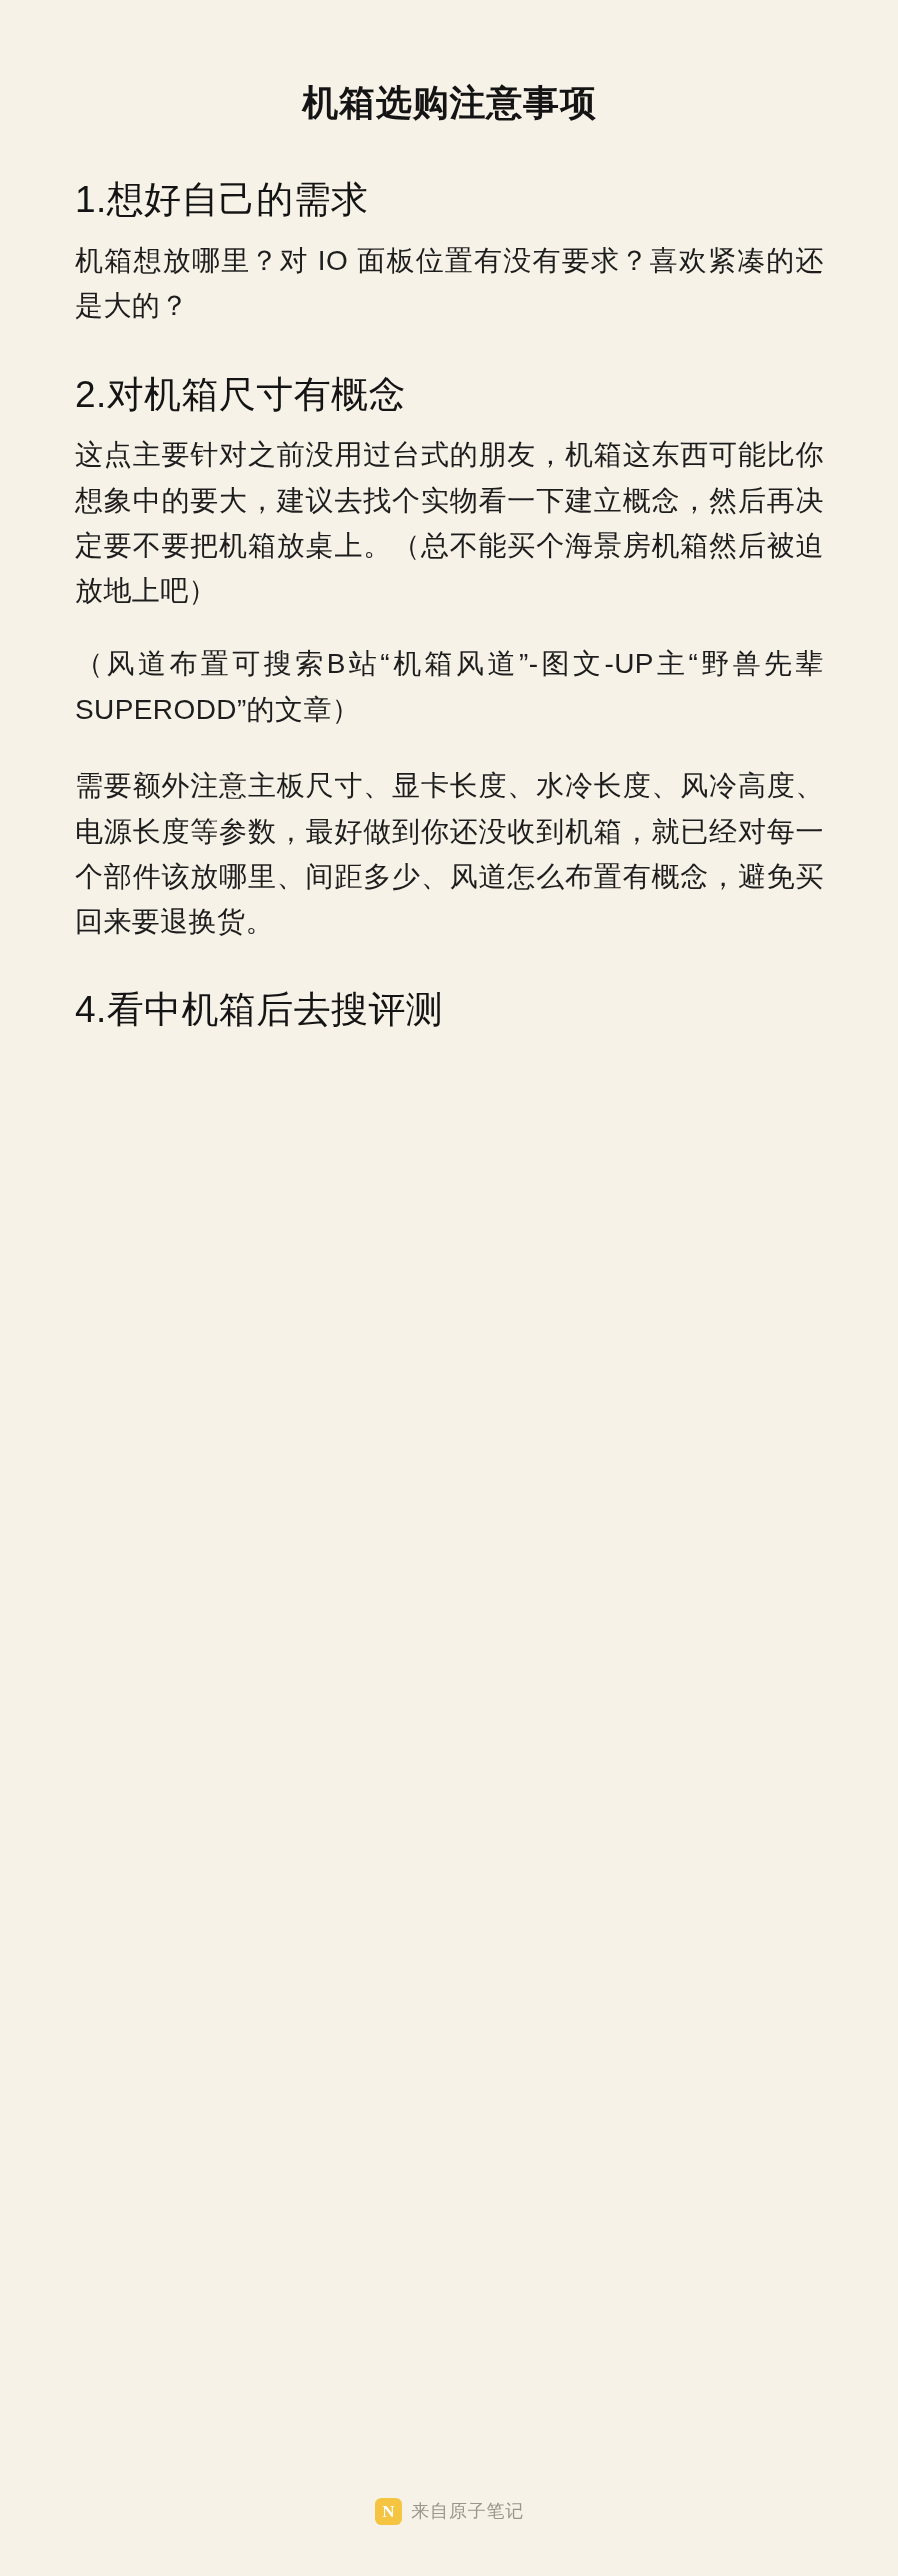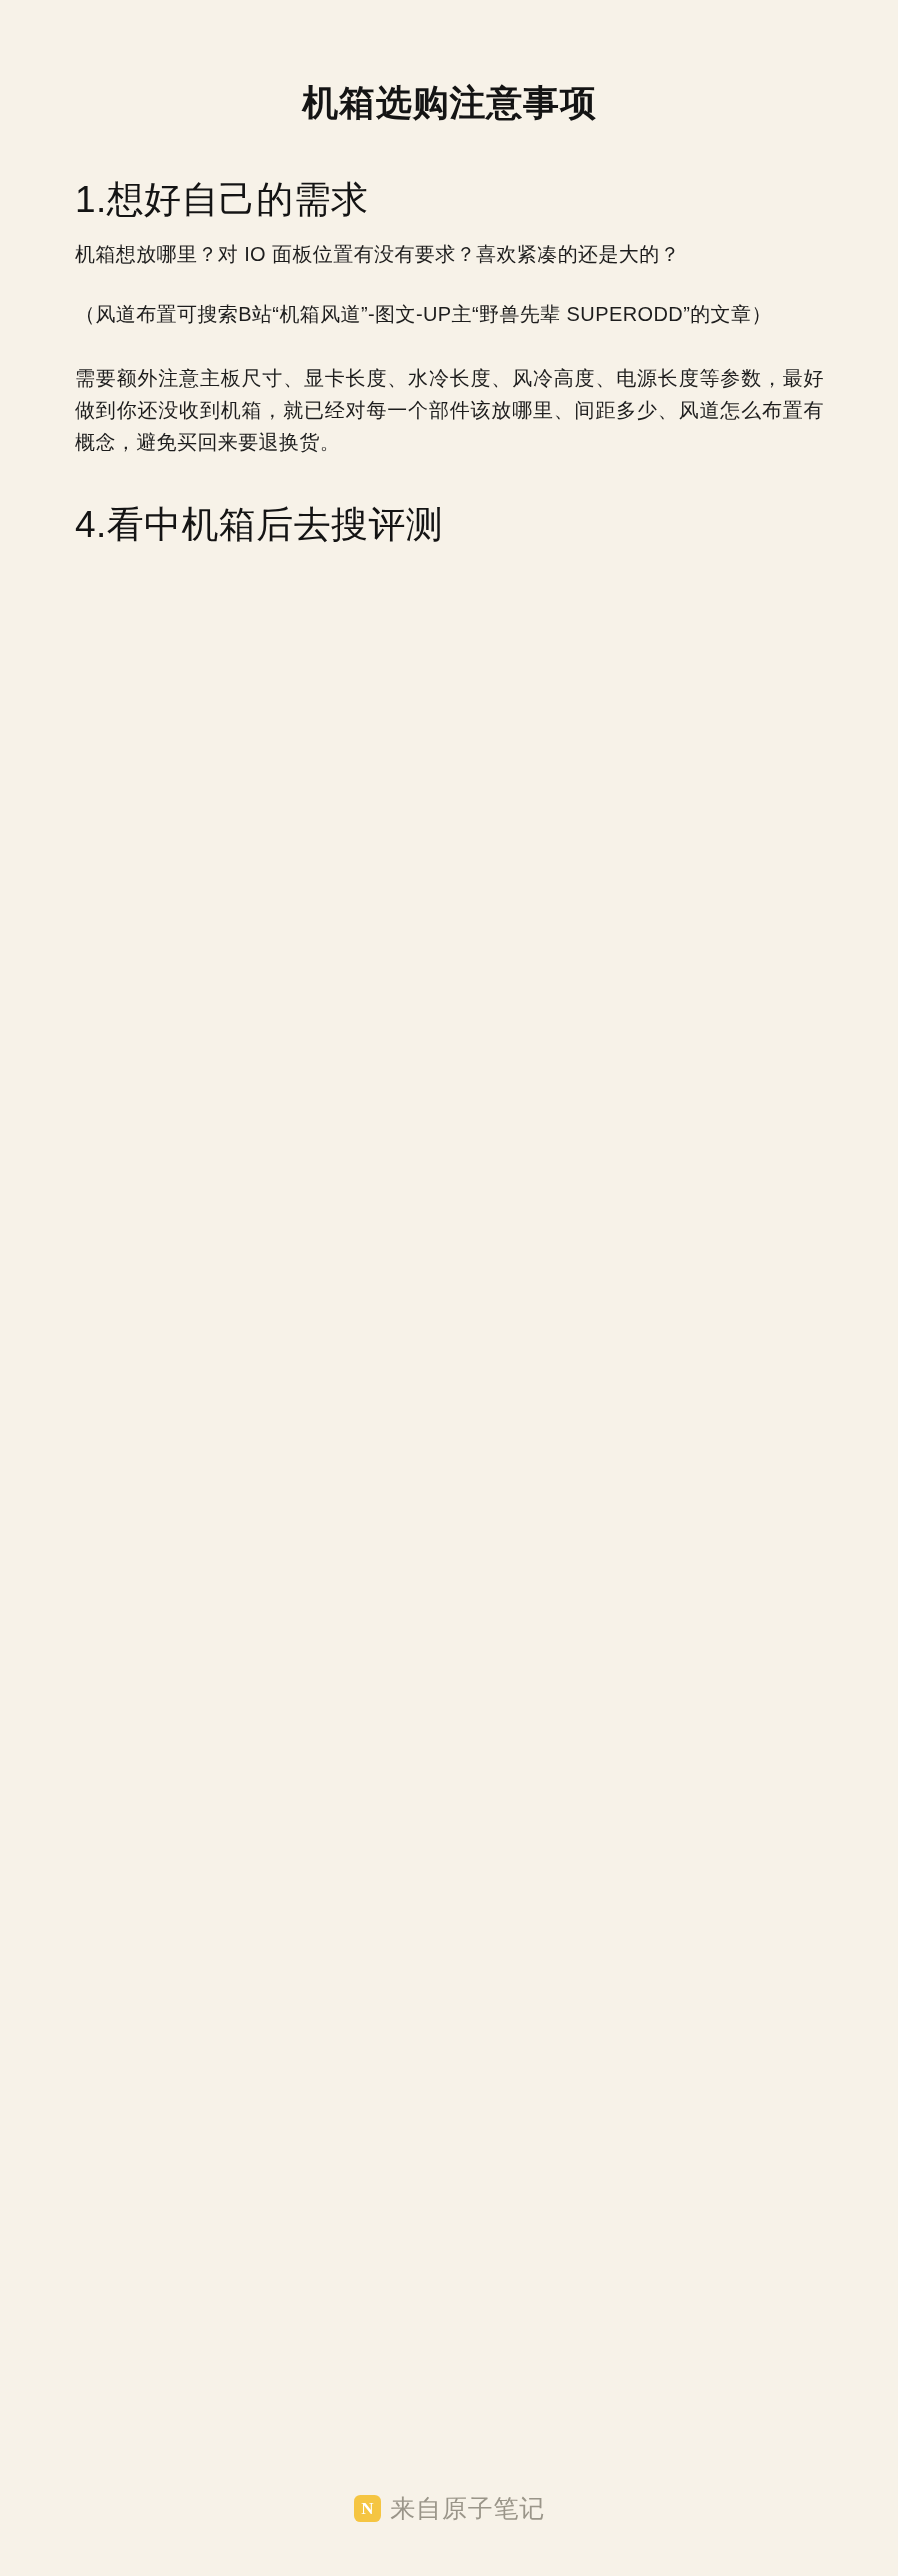--- a/index.html
+++ b/index.html
@@ -38,21 +38,21 @@
   }
   .section-heading {
     font-size: 37px;
     font-weight: normal;
     line-height: 1.45;
     margin: 0 0 11px 0;
     color: #141414;
     letter-spacing: 0.4px;
   }
   .section-body {
-    font-size: 20px;
+    font-size: 28px;
     line-height: 1.62;
     margin: 0 0 31px 0;
     color: #1d1d1d;
     letter-spacing: 0.4px;
     text-align: justify;
     text-justify: inter-ideograph;
   }
   .section-body.extra {
     margin-top: -11px;
   }
@@ -75,37 +75,41 @@
     color: #ffffff;
     font-size: 17px;
     font-weight: bold;
     display: flex;
     align-items: center;
     justify-content: center;
     line-height: 1;
     font-family: "Liberation Serif", serif;
   }
   .footer-text {
-    font-size: 25px;
+    font-size: 18px;
     color: #9a9589;
     letter-spacing: 0.8px;
   }
 </style>
 </head>
 <body>
 
 <div class="page">
 
   <h1 class="doc-title">机箱选购注意事项</h1>
 
   <div class="section">
     <h2 class="section-heading">1.想好自己的需求</h2>
     <p class="section-body">机箱想放哪里？对 IO 面板位置有没有要求？喜欢紧凑的还是大的？</p>
   </div>
 
+  <div class="section">
+    <h2 class="section-heading">2.对机箱尺寸有概念</h2>
+    <p class="section-body">这点主要针对之前没用过台式的朋友，机箱这东西可能比你想象中的要大，建议去找个实物看一下建立概念，然后再决定要不要把机箱放桌上。（总不能买个海景房机箱然后被迫放地上吧）</p>
+  </div>
 
   <div class="section">
     <p class="section-body extra">（风道布置可搜索B站“机箱风道”-图文-UP主“野兽先辈 SUPERODD”的文章）</p>
     <p class="section-body">需要额外注意主板尺寸、显卡长度、水冷长度、风冷高度、电源长度等参数，最好做到你还没收到机箱，就已经对每一个部件该放哪里、间距多少、风道怎么布置有概念，避免买回来要退换货。</p>
   </div>
 
   <div class="section">
     <h2 class="section-heading">4.看中机箱后去搜评测</h2>
   </div>
 

